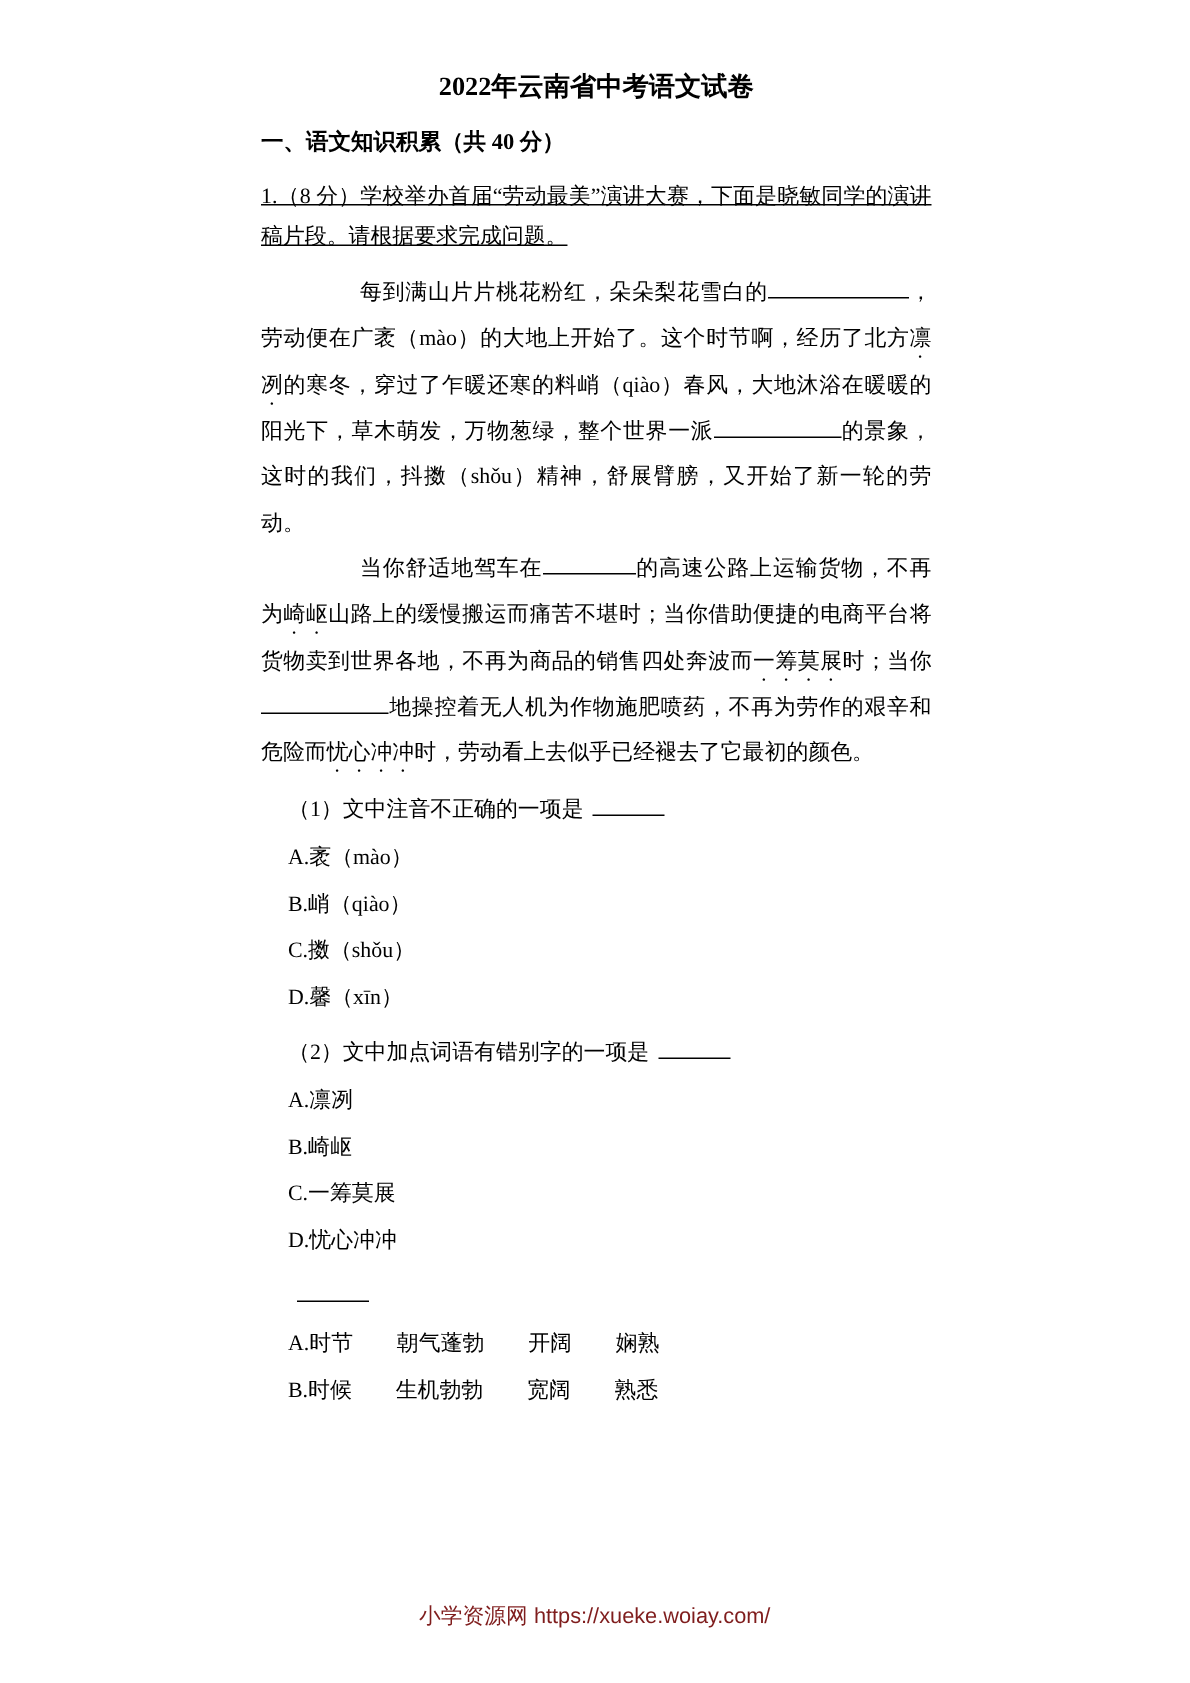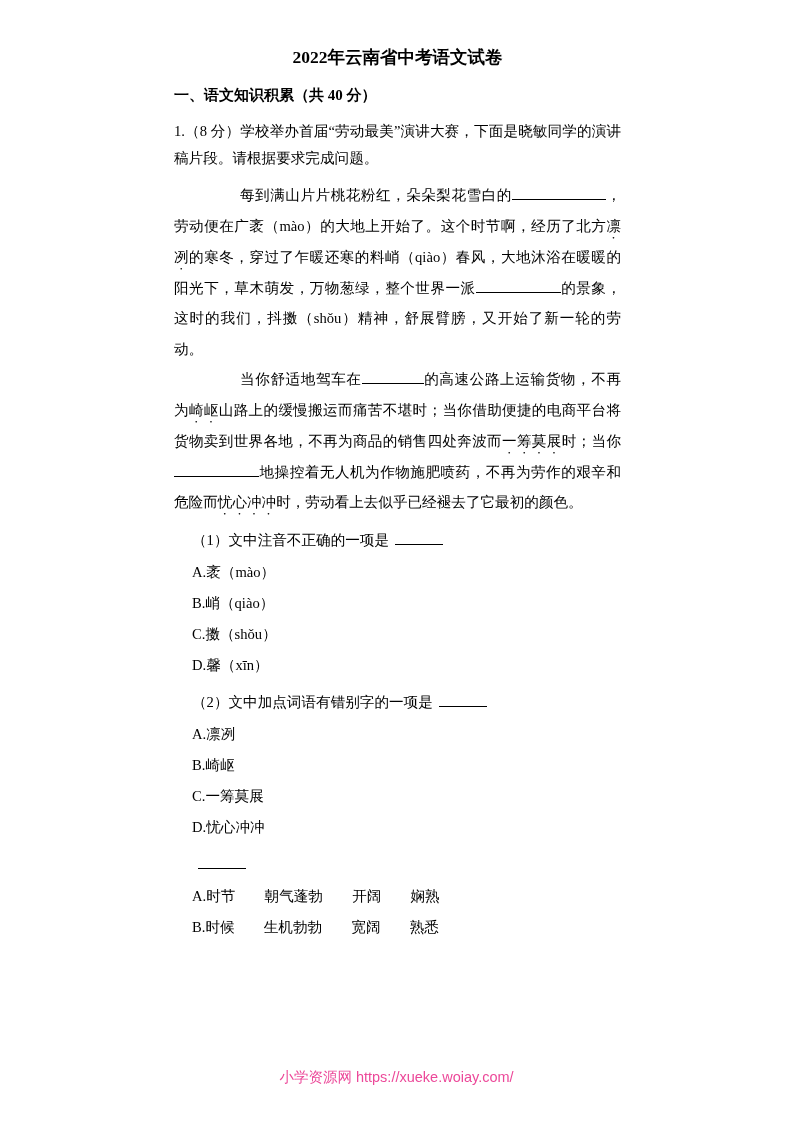--- a/index.html
+++ b/index.html
@@ -26,20 +26,21 @@
     font-size: 15px;
     font-weight: bold;
     margin: 0 0 12px 0;
     line-height: 22px;
   }
   .q-intro {
     font-size: 14.6px;
     line-height: 27px;
     margin: 0 0 8px 0;
     text-align: justify;
+    text-decoration: underline;
   }
   .para {
     font-size: 14.6px;
     line-height: 30.5px;
     margin: 0;
     text-align: justify;
     text-indent: 66px;
   }
   .blank {
     display: inline-block;
@@ -69,21 +70,21 @@
     padding-left: 18px;
   }
   .footer {
     position: absolute;
     top: 1068px;
     left: 0;
     width: 100%;
     text-align: center;
     font-size: 14.5px;
     font-family: "Liberation Sans", "DejaVu Sans", sans-serif;
-    color: #ec4899;
+    color: #7f1d1d;
   }
 </style>
 </head>
 <body>
 
 <div class="page">
 
   <h1 class="title">2022年云南省中考语文试卷</h1>
 
   <div class="section-head">一、语文知识积累（共 40 分）</div>

